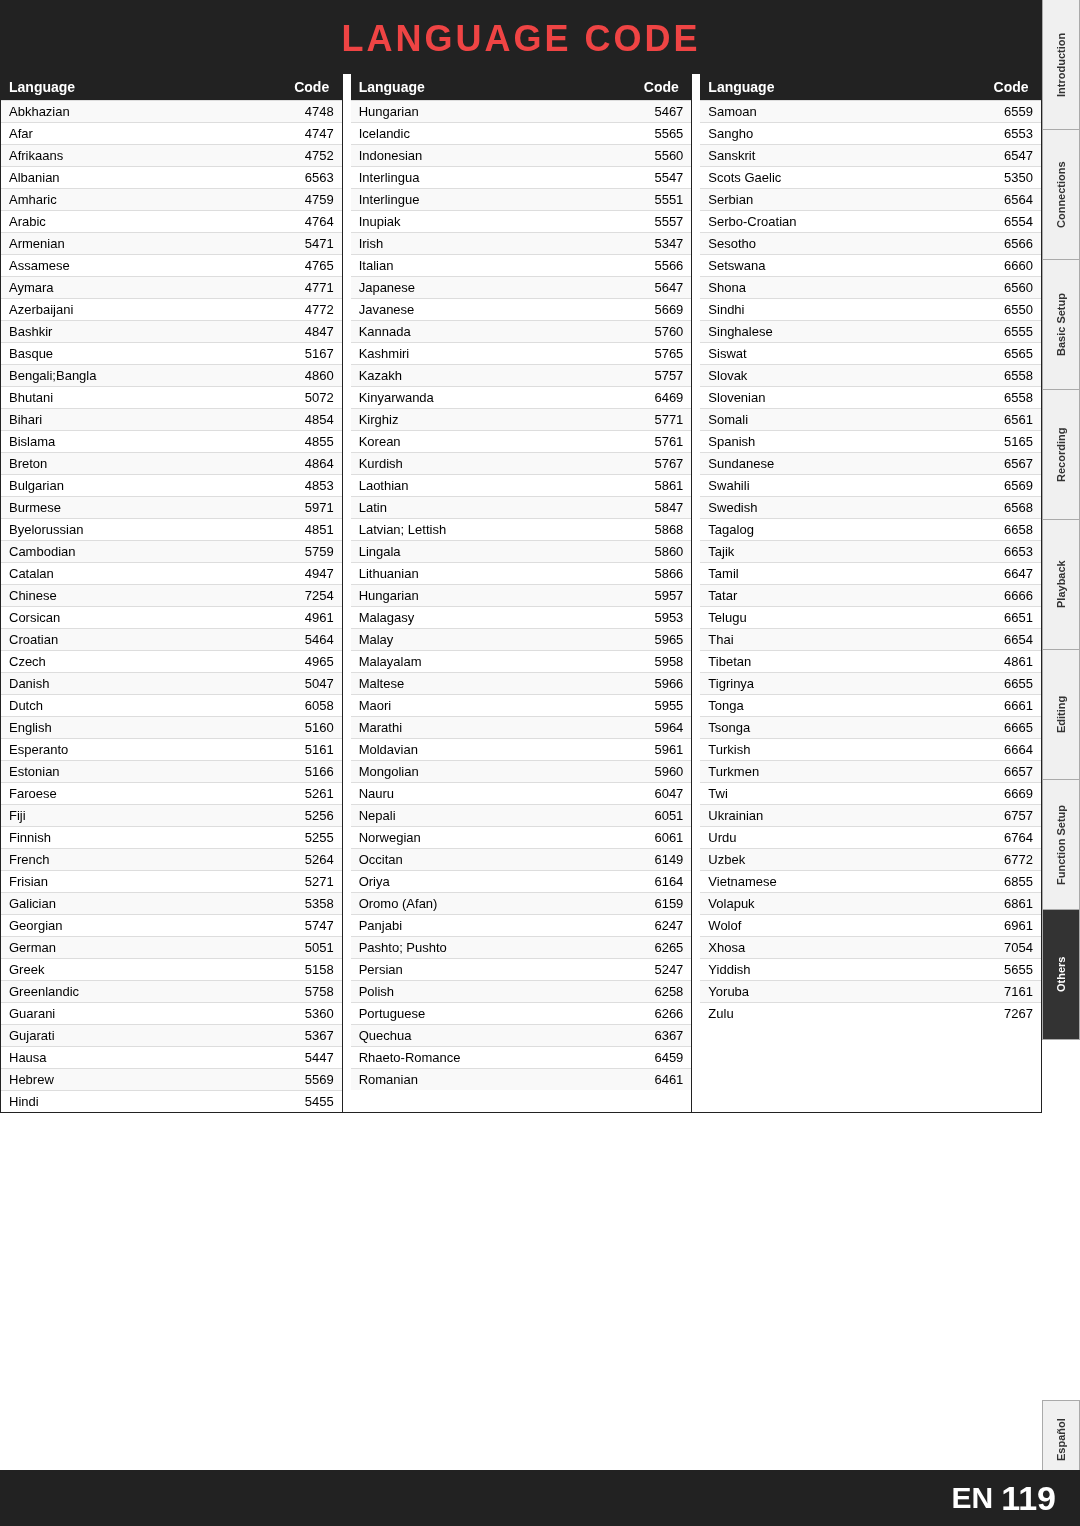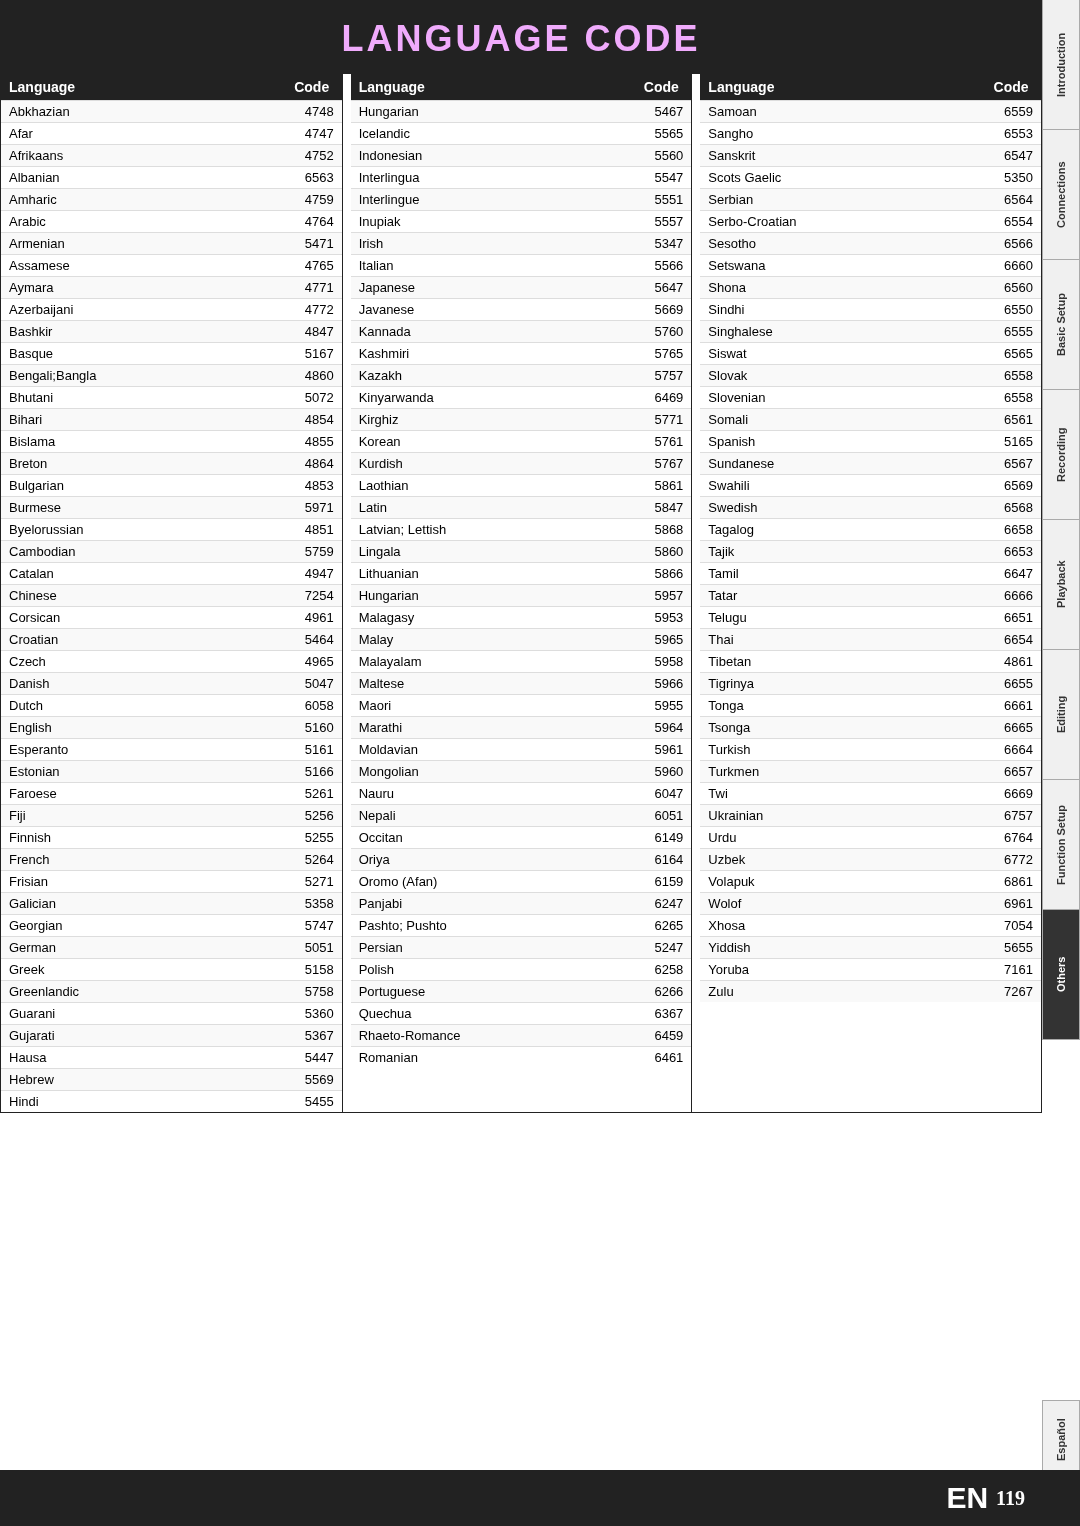--- a/index.html
+++ b/index.html
@@ -7,21 +7,21 @@
       font-family: Arial, sans-serif;
       background: #fff;
       width: 1080px;
       min-height: 1526px;
       position: relative;
       overflow: hidden;
     }
 
     .page-title {
       background: #222;
-      color: #f0abfc;
+      color: #ef4444;
       text-align: center;
       font-size: 36px;
       font-weight: 900;
       padding: 18px 0 14px;
       letter-spacing: 3px;
       margin-bottom: 0;
     }
 
     .columns-wrapper {
       display: flex;
@@ -428,20 +428,24 @@
           </div>
           <div class="lang-row">
             <span class="lang-name">Nauru</span>
             <span class="lang-code">6047</span>
           </div>
           <div class="lang-row">
             <span class="lang-name">Nepali</span>
             <span class="lang-code">6051</span>
           </div>
           <div class="lang-row">
+            <span class="lang-name">Norwegian</span>
+            <span class="lang-code">6061</span>
+          </div>
+          <div class="lang-row">
             <span class="lang-name">Occitan</span>
             <span class="lang-code">6149</span>
           </div>
           <div class="lang-row">
             <span class="lang-name">Oriya</span>
             <span class="lang-code">6164</span>
           </div>
           <div class="lang-row">
             <span class="lang-name">Oromo (Afan)</span>
             <span class="lang-code">6159</span>
@@ -616,20 +620,24 @@
             <span class="lang-name">Ukrainian</span>
             <span class="lang-code">6757</span>
           </div>
           <div class="lang-row">
             <span class="lang-name">Urdu</span>
             <span class="lang-code">6764</span>
           </div>
           <div class="lang-row">
             <span class="lang-name">Uzbek</span>
             <span class="lang-code">6772</span>
+          </div>
+          <div class="lang-row">
+            <span class="lang-name">Vietnamese</span>
+            <span class="lang-code">6855</span>
           </div>
           <div class="lang-row">
             <span class="lang-name">Volapuk</span>
             <span class="lang-code">6861</span>
           </div>
           <div class="lang-row">
             <span class="lang-name">Wolof</span>
             <span class="lang-code">6961</span>
           </div>
           <div class="lang-row">
@@ -658,18 +666,18 @@
       <div style="writing-mode: vertical-rl; text-orientation: mixed; transform: rotate(180deg); font-size: 11px; font-weight: 600; text-align: center; padding: 12px 4px; border-top: 1px solid rgb(170, 170, 170); border-right: 1px solid rgb(170, 170, 170); border-left: 1px solid rgb(170, 170, 170); border-image: initial; border-bottom: none; background: rgb(240, 240, 240); color: rgb(51, 51, 51); display: flex; align-items: center; justify-content: center; cursor: pointer; font-family: Arial, sans-serif; min-height: 130px;">Connections</div>
       <div style="writing-mode: vertical-rl; text-orientation: mixed; transform: rotate(180deg); font-size: 11px; font-weight: 600; text-align: center; padding: 12px 4px; border-top: 1px solid rgb(170, 170, 170); border-right: 1px solid rgb(170, 170, 170); border-left: 1px solid rgb(170, 170, 170); border-image: initial; border-bottom: none; background: rgb(240, 240, 240); color: rgb(51, 51, 51); display: flex; align-items: center; justify-content: center; cursor: pointer; font-family: Arial, sans-serif; min-height: 130px;">Basic Setup</div>
       <div style="writing-mode: vertical-rl; text-orientation: mixed; transform: rotate(180deg); font-size: 11px; font-weight: 600; text-align: center; padding: 12px 4px; border-top: 1px solid rgb(170, 170, 170); border-right: 1px solid rgb(170, 170, 170); border-left: 1px solid rgb(170, 170, 170); border-image: initial; border-bottom: none; background: rgb(240, 240, 240); color: rgb(51, 51, 51); display: flex; align-items: center; justify-content: center; cursor: pointer; font-family: Arial, sans-serif; min-height: 130px;">Recording</div>
       <div style="writing-mode: vertical-rl; text-orientation: mixed; transform: rotate(180deg); font-size: 11px; font-weight: 600; text-align: center; padding: 12px 4px; border-top: 1px solid rgb(170, 170, 170); border-right: 1px solid rgb(170, 170, 170); border-left: 1px solid rgb(170, 170, 170); border-image: initial; border-bottom: none; background: rgb(240, 240, 240); color: rgb(51, 51, 51); display: flex; align-items: center; justify-content: center; cursor: pointer; font-family: Arial, sans-serif; min-height: 130px;">Playback</div>
       <div style="writing-mode: vertical-rl; text-orientation: mixed; transform: rotate(180deg); font-size: 11px; font-weight: 600; text-align: center; padding: 12px 4px; border-top: 1px solid rgb(170, 170, 170); border-right: 1px solid rgb(170, 170, 170); border-left: 1px solid rgb(170, 170, 170); border-image: initial; border-bottom: none; background: rgb(240, 240, 240); color: rgb(51, 51, 51); display: flex; align-items: center; justify-content: center; cursor: pointer; font-family: Arial, sans-serif; min-height: 130px;">Editing</div>
       <div style="writing-mode: vertical-rl; text-orientation: mixed; transform: rotate(180deg); font-size: 11px; font-weight: 600; text-align: center; padding: 12px 4px; border-top: 1px solid rgb(170, 170, 170); border-right: 1px solid rgb(170, 170, 170); border-left: 1px solid rgb(170, 170, 170); border-image: initial; border-bottom: none; background: rgb(240, 240, 240); color: rgb(51, 51, 51); display: flex; align-items: center; justify-content: center; cursor: pointer; font-family: Arial, sans-serif; min-height: 130px;">Function Setup</div>
       <div style="writing-mode: vertical-rl; text-orientation: mixed; transform: rotate(180deg); font-size: 11px; font-weight: 600; text-align: center; padding: 12px 4px; border-top: 1px solid rgb(170, 170, 170); border-right: 1px solid rgb(170, 170, 170); border-left: 1px solid rgb(170, 170, 170); border-image: initial; border-bottom: none; background: rgb(51, 51, 51); color: rgb(255, 255, 255); display: flex; align-items: center; justify-content: center; cursor: pointer; font-family: Arial, sans-serif; min-height: 130px;">Others</div>
       <div style="writing-mode: vertical-rl; text-orientation: mixed; transform: rotate(180deg); font-size: 11px; font-weight: 600; text-align: center; padding: 12px 4px; border: 1px solid rgb(170, 170, 170); background: rgb(240, 240, 240); color: rgb(51, 51, 51); display: flex; align-items: center; justify-content: center; cursor: pointer; font-family: Arial, sans-serif; min-height: 80px; margin-top: auto;">Español</div>
     </div>
 
-  <div class="bottom-bar" style="position:absolute; bottom:0; left:0; right:0; height:56px; background:#222; display:flex; align-items:center; justify-content:flex-end; padding-right:55px; gap:8px;">
+  <div class="bottom-bar" style="position:absolute; bottom:0; left:0; right:0; height:56px; background:#222; display:flex; align-items:center; justify-content:flex-end; padding-right:24px; gap:8px;">
     <span style="color:#fff; font-size:30px; font-weight:700; font-family:Arial,sans-serif;">EN</span>
-    <span style="color:#fff; font-size:20px; font-weight:700; font-family:Liberation Serif, serif;">119</span>
+    <span style="color:#fff; font-size:34px; font-weight:700; font-family:Liberation Sans, sans-serif;">119</span>
   </div>
 
 </div>
 
 </body></html>

